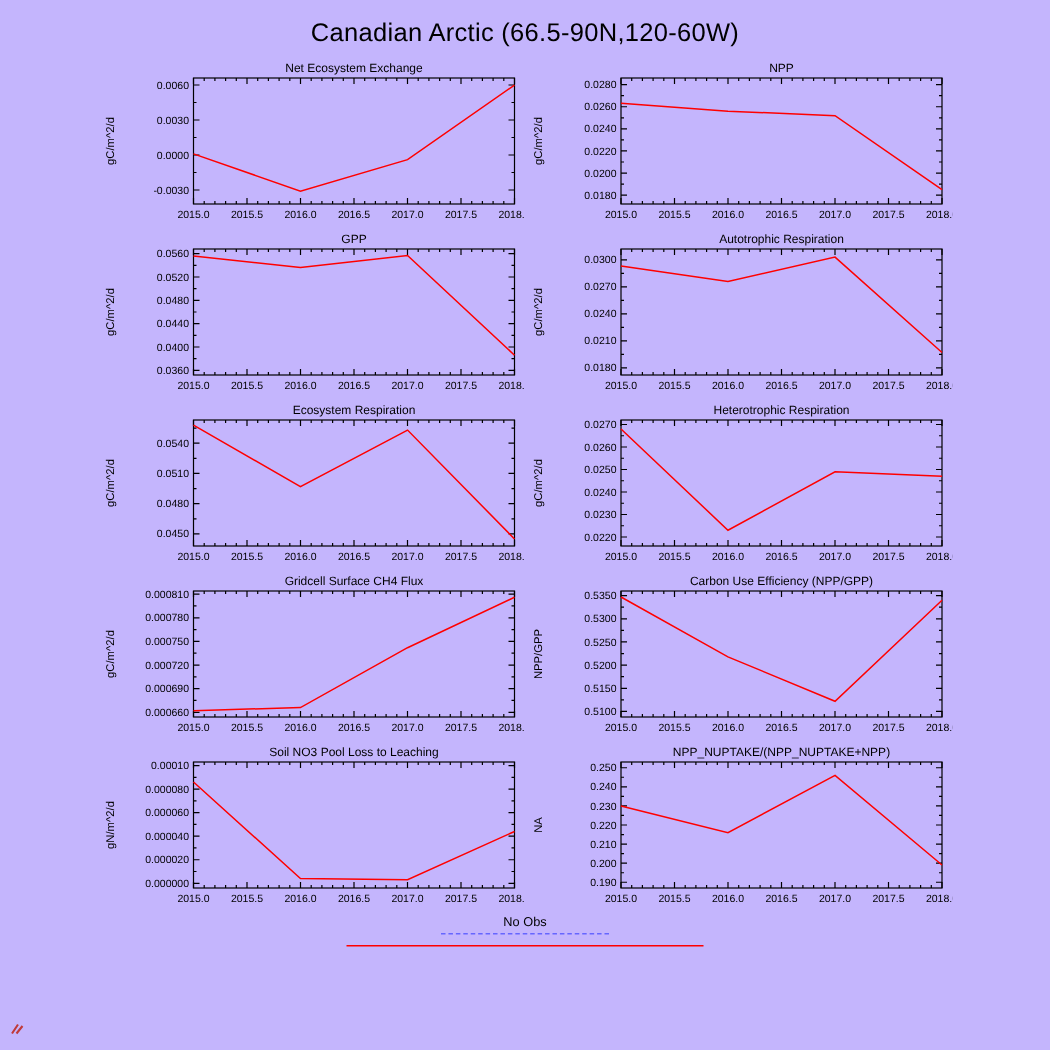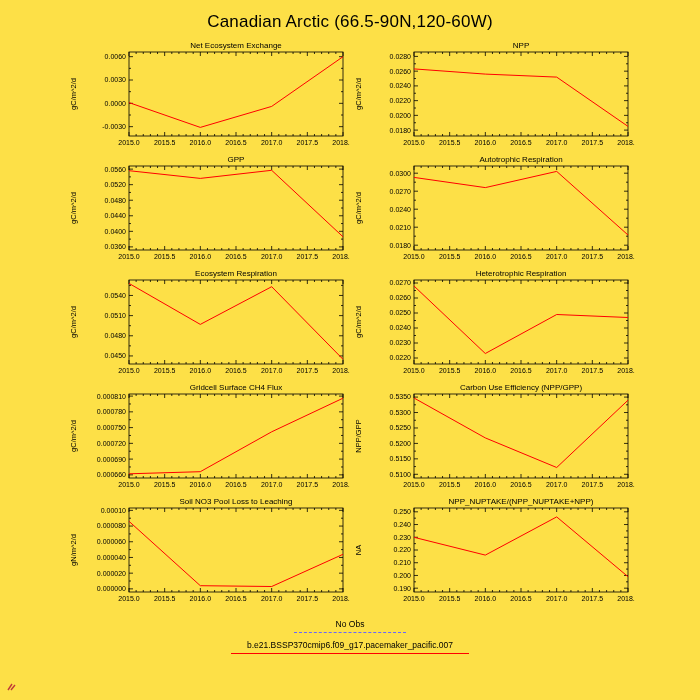--- a/index.html
+++ b/index.html
@@ -1,22 +1,22 @@
 <!DOCTYPE html>
 <html><head>
 <meta charset="utf-8">
 <style>
   html,body{margin:0;padding:0;background:#ffffff;}
   body{font-family:"Liberation Sans",sans-serif;color:#000;}
-  .page{position:relative;width:700px;height:700px;background:#fde047;margin:0 auto;overflow:hidden;}
+  .page{position:relative;width:700px;height:700px;background:#c4b5fd;margin:0 auto;overflow:hidden;}
   .main-title{text-align:center;padding-top:12px;font-size:17px;letter-spacing:0.2px;}
   .grid{display:grid;grid-template-columns:285px 285px;justify-content:center;margin-top:7px;}
   .cell{width:285px;height:114px;}
   svg text{font-family:"Liberation Sans",sans-serif;fill:#000;}
-  .legend{margin-top:10px;text-align:center;font-size:8.5px;}
+  .legend{text-align:center;font-size:8.5px;}
   .legend-label{display:block;}
   .legend-line{height:0;border-top:1px solid #f00;margin:3px auto 7px;}
   .legend-line.dashed{border-top-style:dashed;}
   .no-obs-line{width:112px;}
   .run-line{width:238px;}
   .corner-stamp{position:absolute;left:6px;bottom:4px;color:#c03a3a;}
 </style>
 </head>
 <body>
 
@@ -1037,21 +1037,20 @@
           <polyline points="64.0,42.3 135.3,60.1 206.7,21.9 278.0,81.7" fill="none" stroke="#ff0000" stroke-width="1"></polyline>
         </svg></div>
   </div>
 
   <div class="legend">
     <div class="legend-item">
       <span class="legend-label">No Obs</span>
       <div class="legend-line dashed no-obs-line" style="border-top-color: rgb(102, 102, 255);"></div>
     </div>
     <div class="legend-item">
-      <span class="legend-label">b.e21.BSSP370cmip6.f09_g17.pacemaker_pacific.007</span>
       <div class="legend-line run-line" style="border-top-color: rgb(255, 0, 0);"></div>
     </div>
   </div>
 
   <div class="corner-stamp" style="color: rgb(192, 58, 58);">
     <svg width="12" height="10" viewBox="0 0 12 10">
       <path d="M2 8 L6 2 M5 8 L9 3" stroke="currentColor" stroke-width="1.4" fill="none"></path>
     </svg>
   </div>
 </div>

